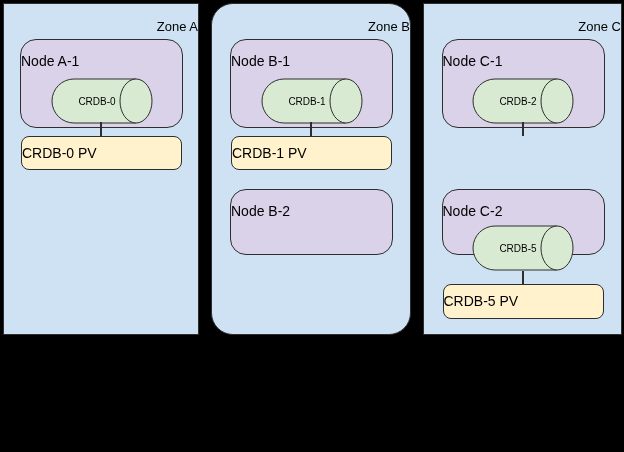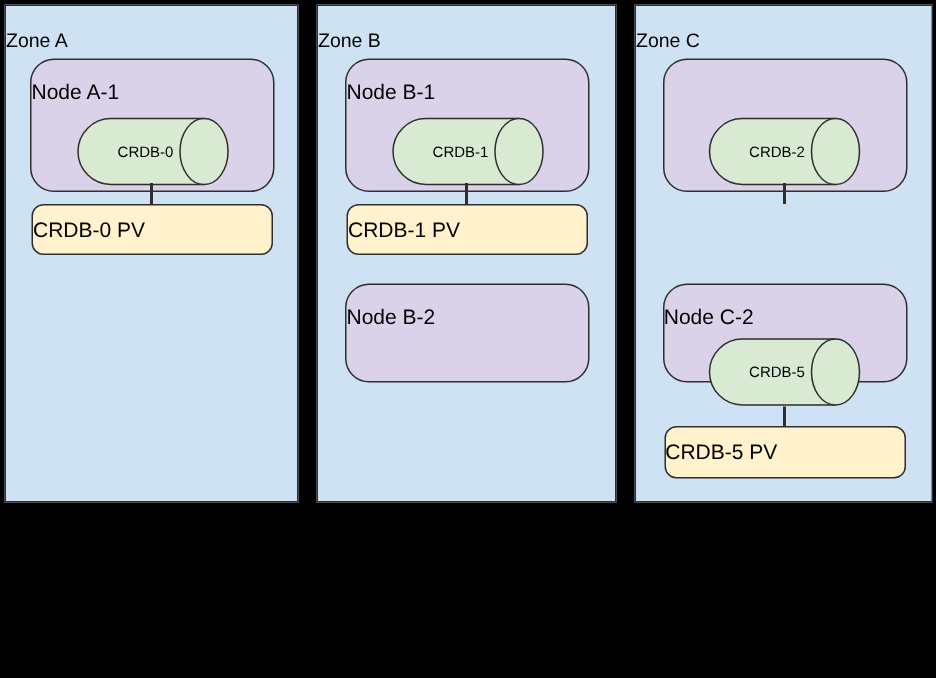--- a/index.html
+++ b/index.html
@@ -24,29 +24,29 @@
   }
 
   .zone {
     position: absolute;
     top: 3px;
     height: 332px;
     background: var(--zone-fill);
     border: 1px solid var(--border);
   }
   .zone-a { left: 3px;   width: 196px; }
-  .zone-b { left: 211px; width: 200px; }
+  .zone-b { left: 211px; width: 200px; border-radius: 22px; }
   .zone-c { left: 423px; width: 199px; }
 
   .zone-label {
     position: absolute;
     top: 15px;
     left: 0;
     width: 100%;
-    text-align: left;
+    text-align: right;
     font-size: 13px;
     line-height: 15px;
     color: var(--text);
   }
 
   .node {
     position: absolute;
     left: 50%;
     width: 163px;
     margin-left: -81px;
@@ -148,20 +148,21 @@
 
     <div class="node row2">
       <div class="node-label">Node B-2</div>
     </div>
   </div>
 
   <div class="zone zone-c">
     <div class="zone-label">Zone C</div>
 
     <div class="node row1">
+      <div class="node-label">Node C-1</div>
       <svg class="cyl row1" viewBox="0 0 102 46">
         <path class="cyl-shape" d="M85 1 H23 A22 22 0 0 0 23 45 H85"></path>
         <ellipse class="cyl-shape" cx="85" cy="23" rx="16" ry="22"></ellipse>
         <text class="cyl-text" x="46" y="26.5" text-anchor="middle">CRDB-2</text>
       </svg>
     </div>
 
     <div class="connector row1"></div>
 
 

